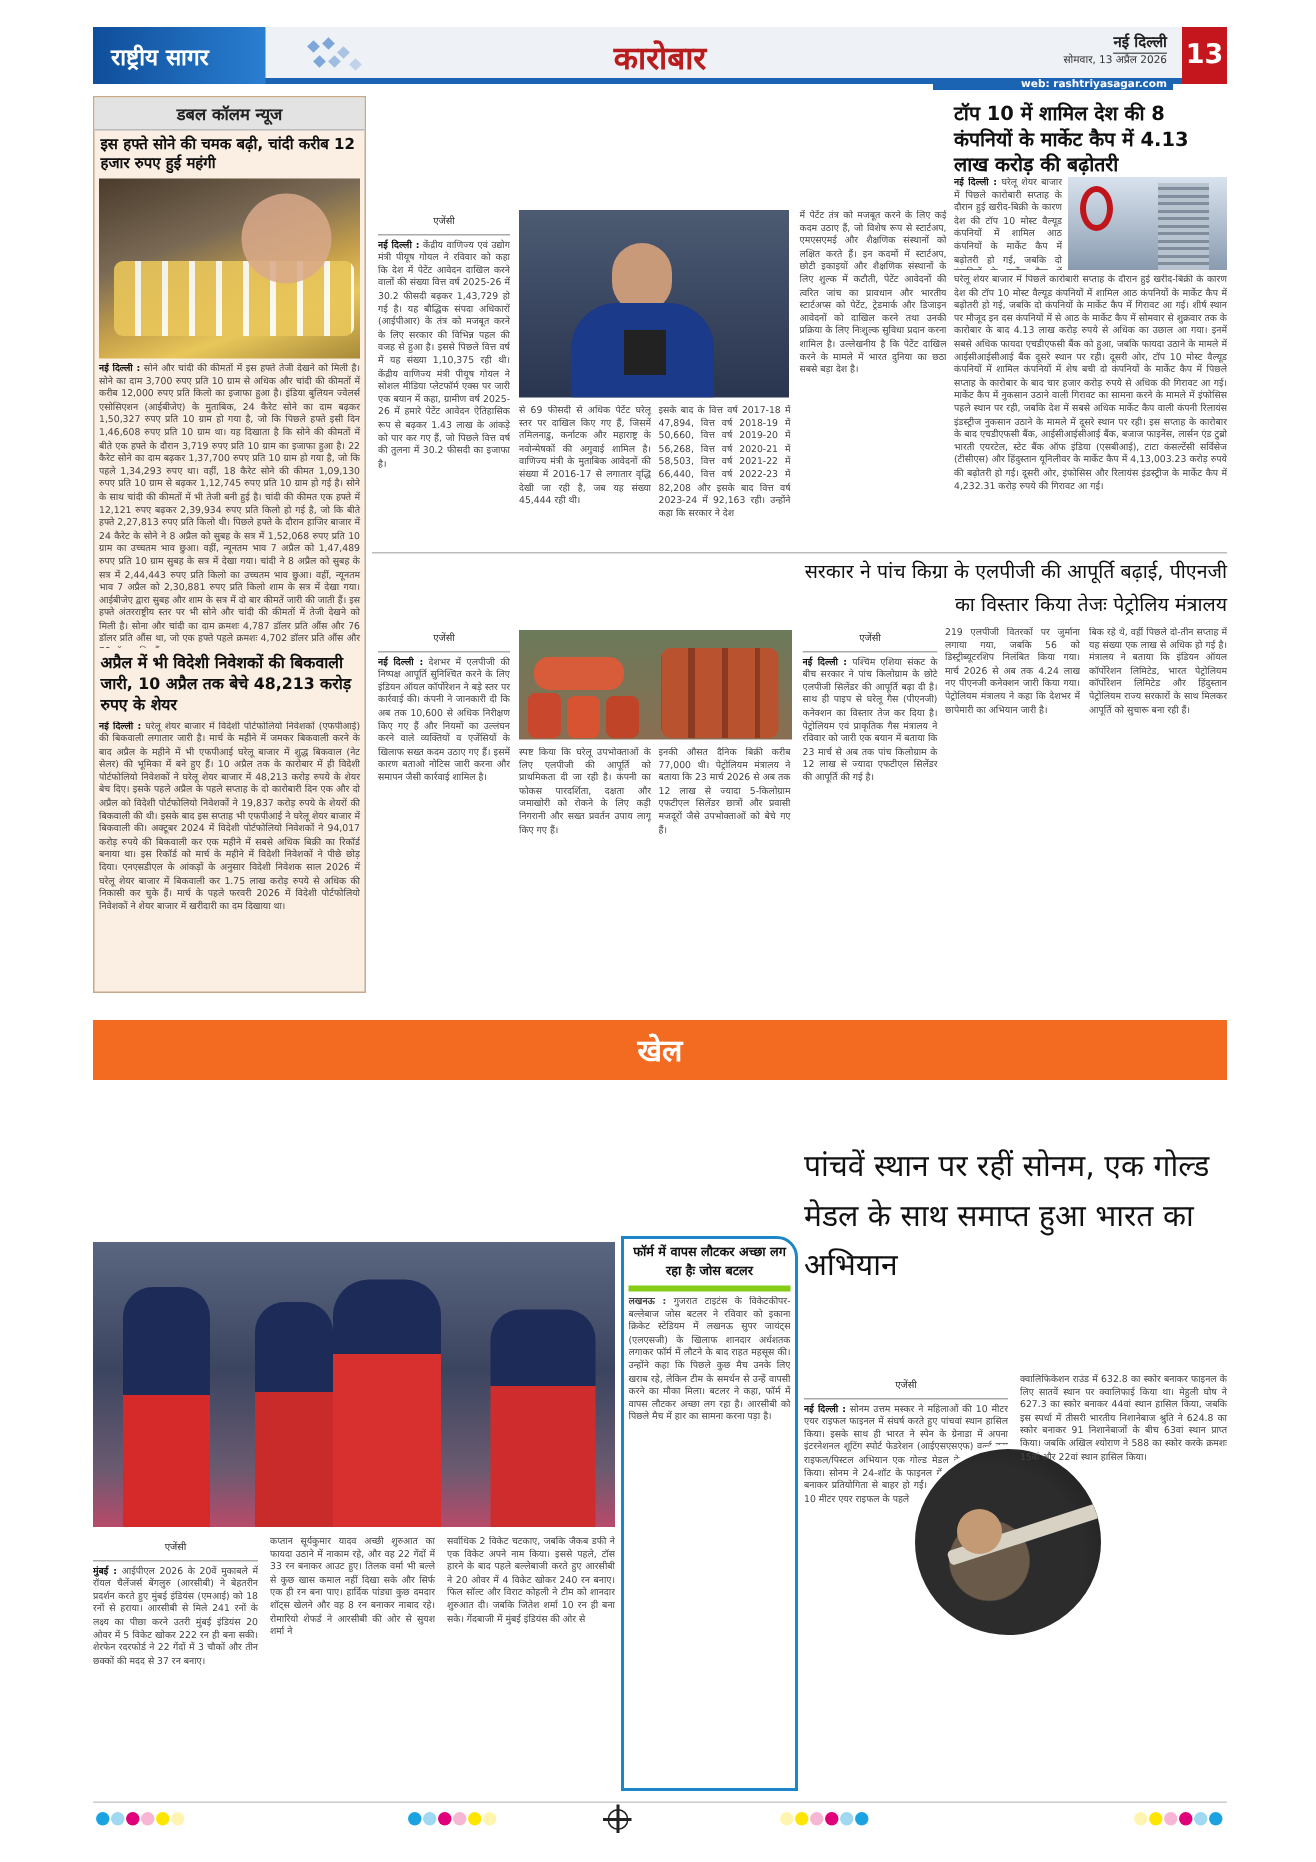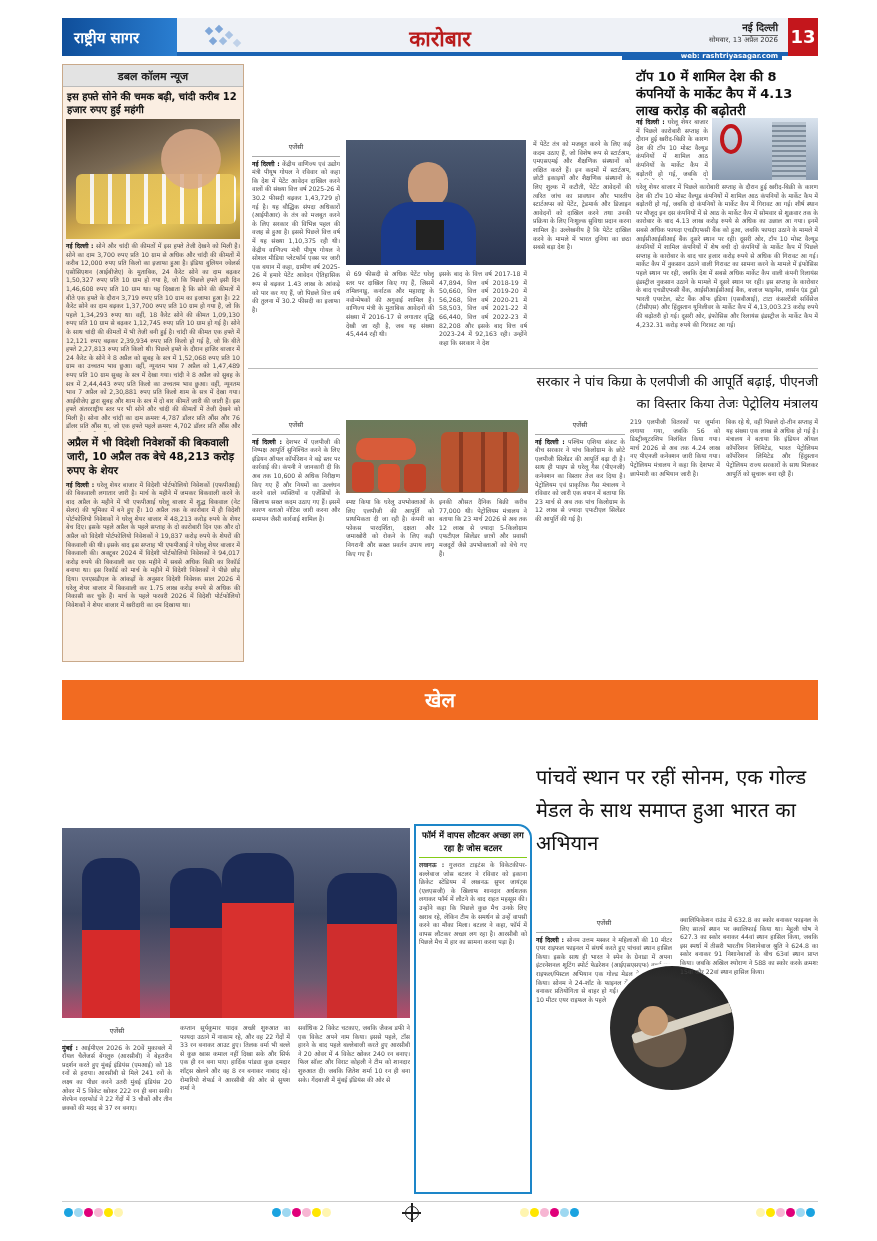--- a/index.html
+++ b/index.html
@@ -135,21 +135,21 @@
   </div>
   <div class="col" style="left:0;top:1006px;width:110px;height:175px">
     <div class="agency">एजेंसी</div>
     <b>मुंबई :</b>
     <span>आईपीएल 2026 के 20वें मुकाबले में रॉयल चैलेंजर्स बेंगलुरु (आरसीबी) ने बेहतरीन प्रदर्शन करते हुए मुंबई इंडियंस (एमआई) को 18 रनों से हराया। आरसीबी से मिले 241 रनों के लक्ष्य का पीछा करने उतरी मुंबई इंडियंस 20 ओवर में 5 विकेट खोकर 222 रन ही बना सकी। शेरफेन रदरफोर्ड ने 22 गेंदों में 3 चौकों और तीन छक्कों की मदद से 37 रन बनाए।</span>
   </div>
   <div class="col" style="left:118px;top:1006px;width:110px;height:175px">कप्तान सूर्यकुमार यादव अच्छी शुरुआत का फायदा उठाने में नाकाम रहे, और वह 22 गेंदों में 33 रन बनाकर आउट हुए। तिलक वर्मा भी बल्ले से कुछ खास कमाल नहीं दिखा सके और सिर्फ एक ही रन बना पाए। हार्दिक पांड्या कुछ दमदार शॉट्स खेलने और वह 8 रन बनाकर नाबाद रहे। रोमारियो शेफर्ड ने आरसीबी की ओर से सुयश शर्मा ने</div>
   <div class="col" style="left:236px;top:1006px;width:112px;height:175px">सर्वाधिक 2 विकेट चटकाए, जबकि जैकब डफी ने एक विकेट अपने नाम किया। इससे पहले, टॉस हारने के बाद पहले बल्लेबाजी करते हुए आरसीबी ने 20 ओवर में 4 विकेट खोकर 240 रन बनाए। फिल सॉल्ट और विराट कोहली ने टीम को शानदार शुरुआत दी। जबकि जितेश शर्मा 10 रन ही बना सके। गेंदबाजी में मुंबई इंडियंस की ओर से</div>
 
   <div class="box-inset">
-    <div style="font-size:8.5px;font-weight:bold;text-align:center;line-height:13px;color:#111;border-bottom:1px solid #84cc16;padding-bottom:2px;margin-bottom:3px">फॉर्म में वापस लौटकर अच्छा लग रहा हैः जोस बटलर</div>
+    <div style="font-size:8.5px;font-weight:bold;text-align:center;line-height:13px;color:#111;border-bottom:4px solid #84cc16;padding-bottom:2px;margin-bottom:3px">फॉर्म में वापस लौटकर अच्छा लग रहा हैः जोस बटलर</div>
     <div style="font-size:6.2px;line-height:8.6px;color:#444;text-align:justify;height:330px;overflow:hidden">
       <b>लखनऊ :</b>
       <span>गुजरात टाइटंस के विकेटकीपर-बल्लेबाज जोस बटलर ने रविवार को इकाना क्रिकेट स्टेडियम में लखनऊ सुपर जायंट्स (एलएसजी) के खिलाफ शानदार अर्धशतक लगाकर फॉर्म में लौटने के बाद राहत महसूस की। उन्होंने कहा कि पिछले कुछ मैच उनके लिए खराब रहे, लेकिन टीम के समर्थन से उन्हें वापसी करने का मौका मिला। बटलर ने कहा, फॉर्म में वापस लौटकर अच्छा लग रहा है। आरसीबी को पिछले मैच में हार का सामना करना पड़ा है।</span>
     </div>
   </div>
 
   <div class="headline" style="left:474px;top:743px;width:282px;font-size:20px;line-height:33px;font-weight:normal">पांचवें स्थान पर रहीं सोनम, एक गोल्ड मेडल के साथ समाप्त हुआ भारत का अभियान</div>
   <div class="col" style="left:474px;top:898px;width:136px;height:280px">
     <div class="agency">एजेंसी</div>
     <b>नई दिल्ली :</b>

